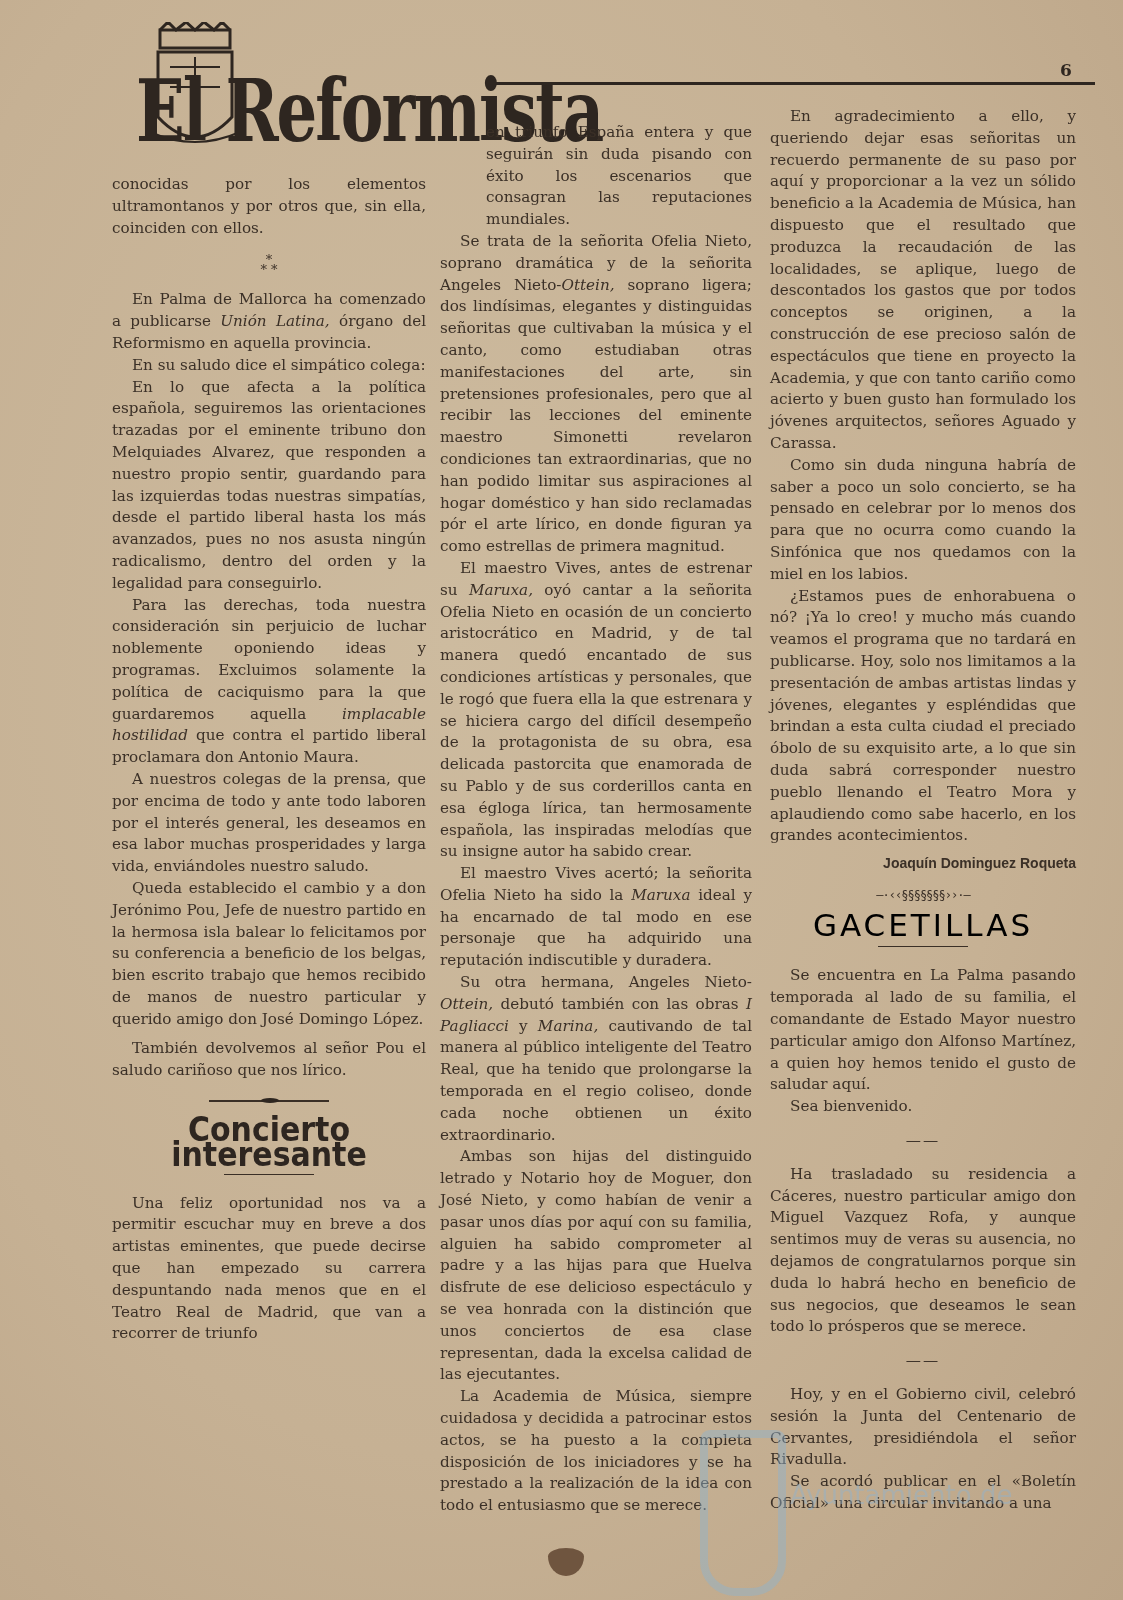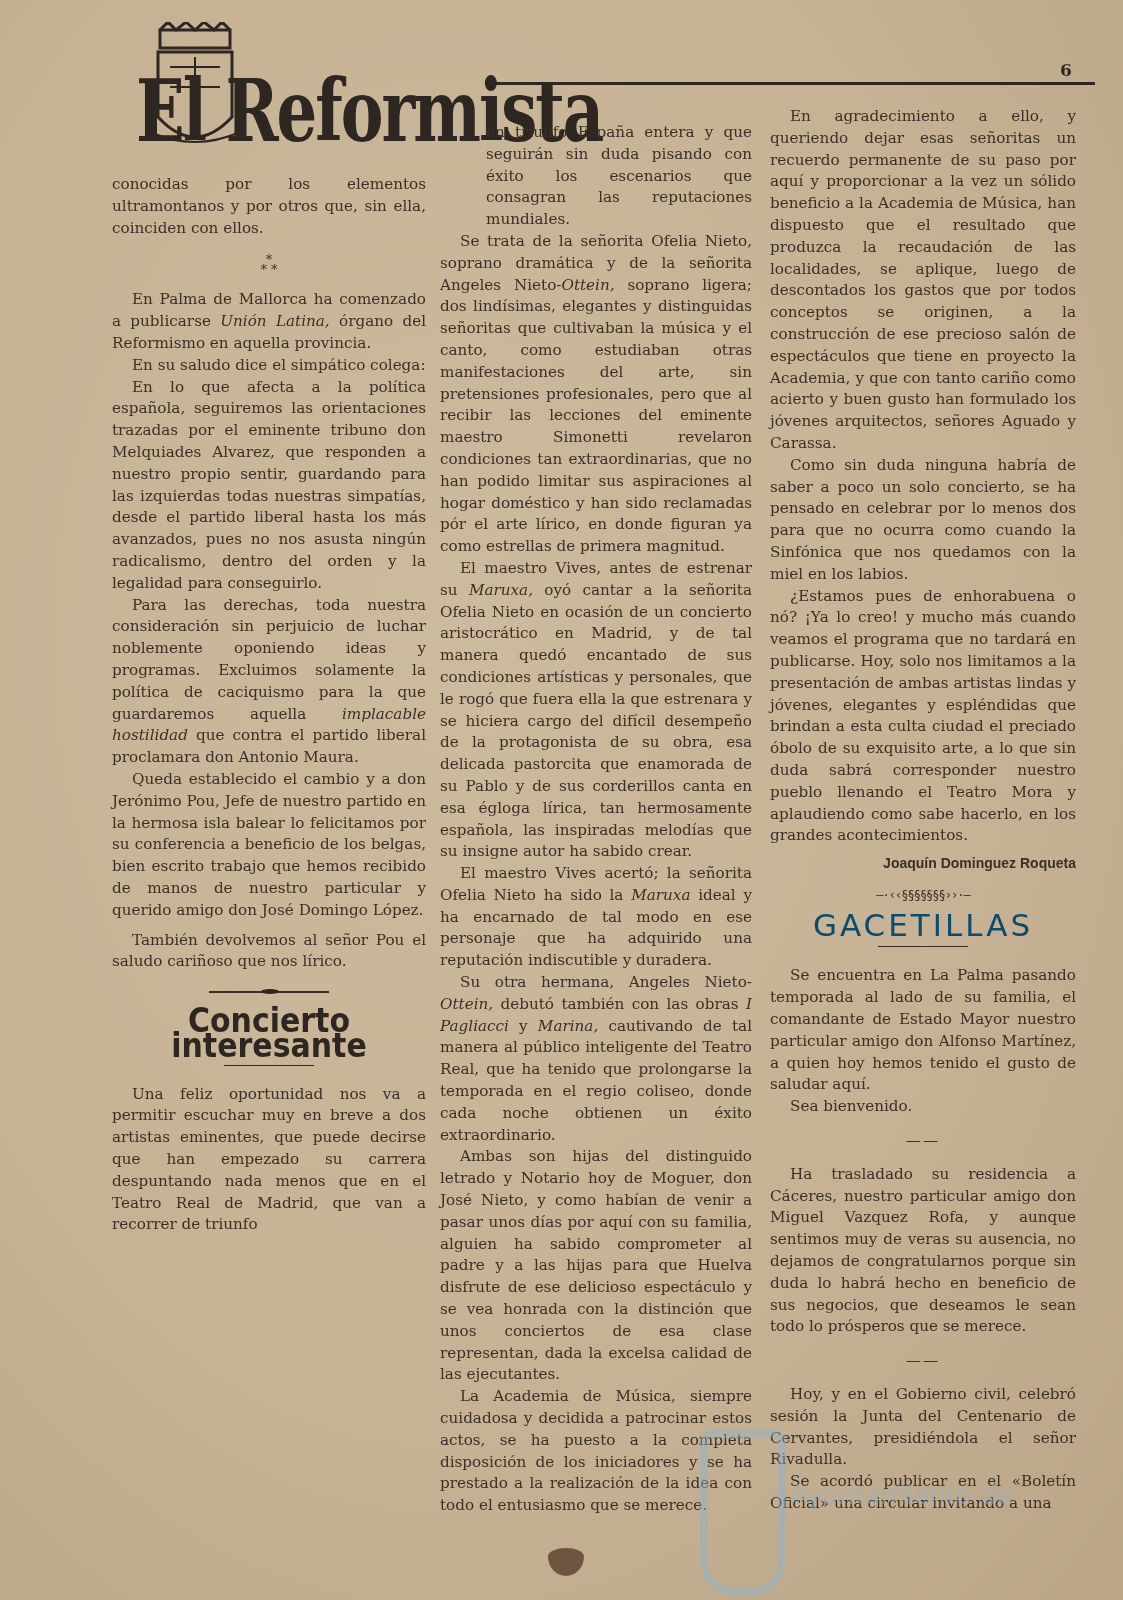--- a/index.html
+++ b/index.html
@@ -48,21 +48,21 @@
     }
     .section-title-gothic {
       text-align: center; font-family: "DejaVu Sans", sans-serif; font-weight: bold;
       font-size: 30px; letter-spacing: 0px; color: #2e2620;
       transform: scaleY(1.15); margin: 6px 0 6px 0;
     }
     .short-rule { width: 90px; height: 1px; background: #3a2f26; margin: 10px auto 18px auto; }
     .signature { text-align: right; font-weight: bold; font-family: Liberation Sans, sans-serif; font-size: 14px; margin: 6px 0 8px 0; }
     .squiggle { text-align: center; font-size: 12px; letter-spacing: -1px; margin: 10px 0 8px 0; font-family: "DejaVu Sans Mono", monospace; }
     .section-title-caps {
-      text-align: center; font-family: "DejaVu Sans", sans-serif; font-size: 31px; letter-spacing: 3px; color: #0c4a6e; margin: 6px 0 4px 0;
+      text-align: center; font-family: "DejaVu Sans", sans-serif; font-size: 31px; letter-spacing: 3px; color: #000000; margin: 6px 0 4px 0;
     }
     .dash-sep { text-align: center; margin: 12px 0 12px 0; letter-spacing: 2px; }
     em { font-style: italic; }
     .watermark {
       position: absolute; left: 700px; top: 1420px; width: 340px; height: 180px; opacity: 0.45; pointer-events: none;
     }
     .wm-shield { position: absolute; left: 0; top: 10px; width: 70px; height: 150px; border: 8px solid #8fb3cf; border-radius: 10px 10px 35px 35px; }
     .wm-small { position: absolute; left: 90px; top: 60px; font-family: "DejaVu Sans", sans-serif; font-size: 26px; color: #8fb3cf; }
     .wm-big { position: absolute; left: 80px; top: 92px; font-family: "DejaVu Sans", sans-serif; font-weight: bold; font-size: 58px; letter-spacing: 2px; color: #8fb3cf; }
     .stain { position: absolute; left: 548px; top: 1548px; width: 36px; height: 28px; background: #5a3e2b; border-radius: 50% 50% 50% 50% / 30% 30% 70% 70%; opacity: 0.8; }
@@ -83,20 +83,21 @@
 <div class="header-rule"></div>
 <div class="page-number">6</div>
 
 <div class="col col1">
   <p class="noindent">conocidas por los elementos ultramontanos y por otros que, sin ella, coinciden con ellos.</p>
   <div class="stars">*<br>* *</div>
   <p><span>En Palma de Mallorca ha comenzado a publicarse </span><em>Unión Latina,</em><span> órgano del Reformismo en aquella provincia.</span></p>
   <p>En su saludo dice el simpático colega:</p>
   <p>En lo que afecta a la política española, seguiremos las orientaciones trazadas por el eminente tribuno don Melquiades Alvarez, que responden a nuestro propio sentir, guardando para las izquierdas todas nuestras simpatías, desde el partido liberal hasta los más avanzados, pues no nos asusta ningún radicalismo, dentro del orden y la legalidad para conseguirlo.</p>
   <p><span>Para las derechas, toda nuestra consideración sin perjuicio de luchar noblemente oponiendo ideas y programas. Excluimos solamente la política de caciquismo para la que guardaremos aquella </span><em>implacable hostilidad</em><span> que contra el partido liberal proclamara don Antonio Maura.</span></p>
+  <p>A nuestros colegas de la prensa, que por encima de todo y ante todo laboren por el interés general, les deseamos en esa labor muchas prosperidades y larga vida, enviándoles nuestro saludo.</p>
   <p>Queda establecido el cambio y a don Jerónimo Pou, Jefe de nuestro partido en la hermosa isla balear lo felicitamos por su conferencia a beneficio de los belgas, bien escrito trabajo que hemos recibido de manos de nuestro particular y querido amigo don José Domingo López.</p>
   <p style="margin-top:8px">También devolvemos al señor Pou el saludo cariñoso que nos lírico.</p>
   <div class="ornament-rule"></div>
   <div class="section-title-gothic">Concierto interesante</div>
   <div class="short-rule"></div>
   <p>Una feliz oportunidad nos va a permitir escuchar muy en breve a dos artistas eminentes, que puede decirse que han empezado su carrera despuntando nada menos que en el Teatro Real de Madrid, que van a recorrer de triunfo</p>
 </div>
 
 <div class="col col2">
   <p class="noindent top-lines">en triunfo España entera y que seguirán sin duda pisando con éxito los escenarios que consagran las reputaciones mundiales.</p>

